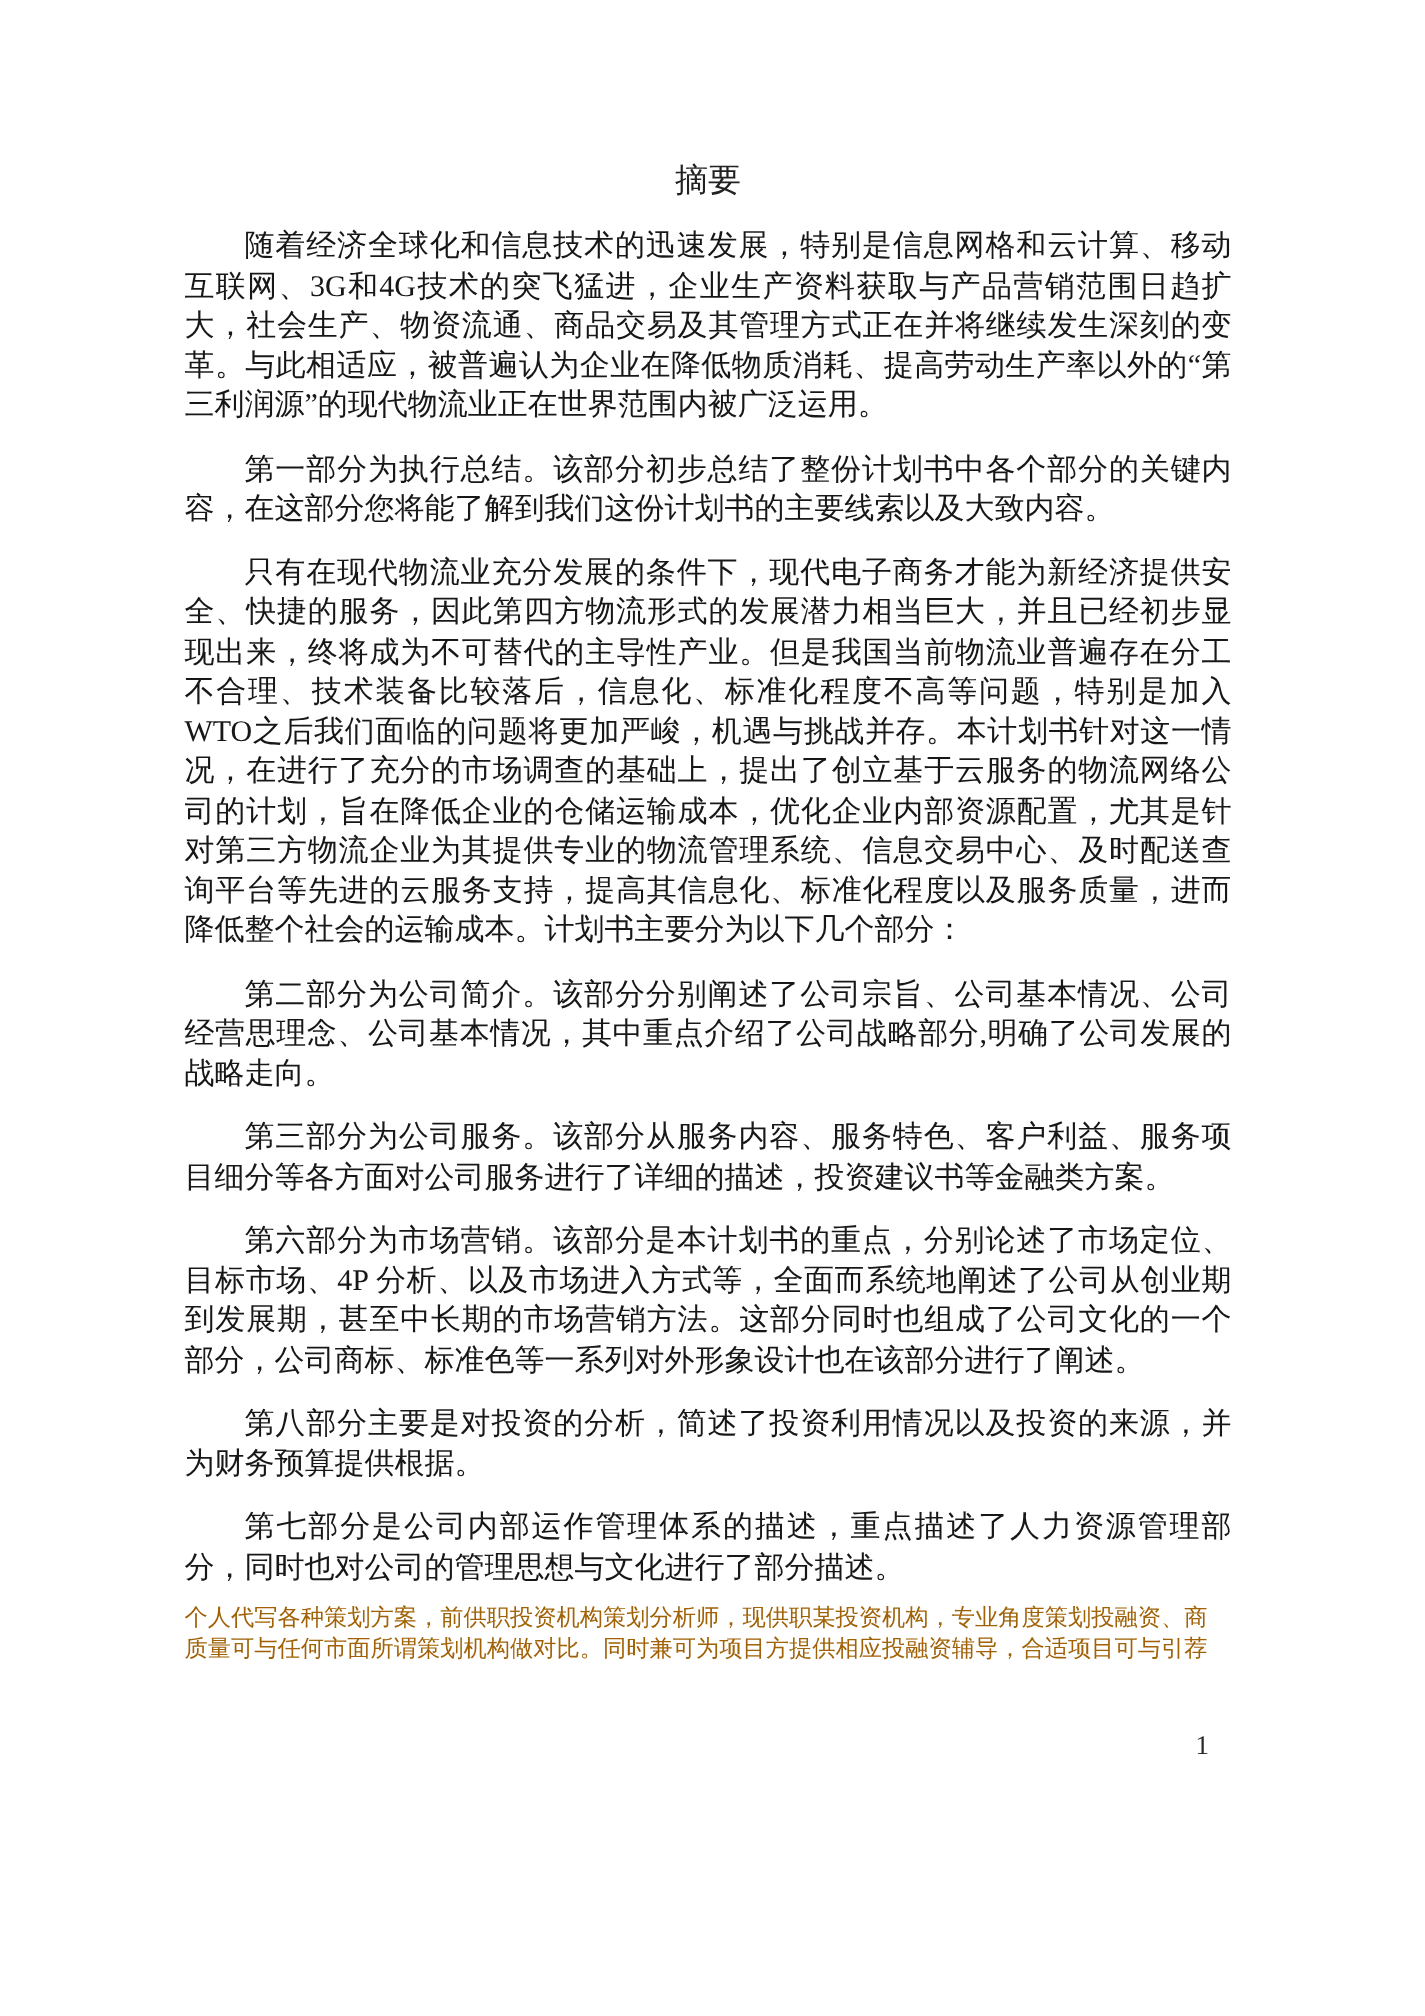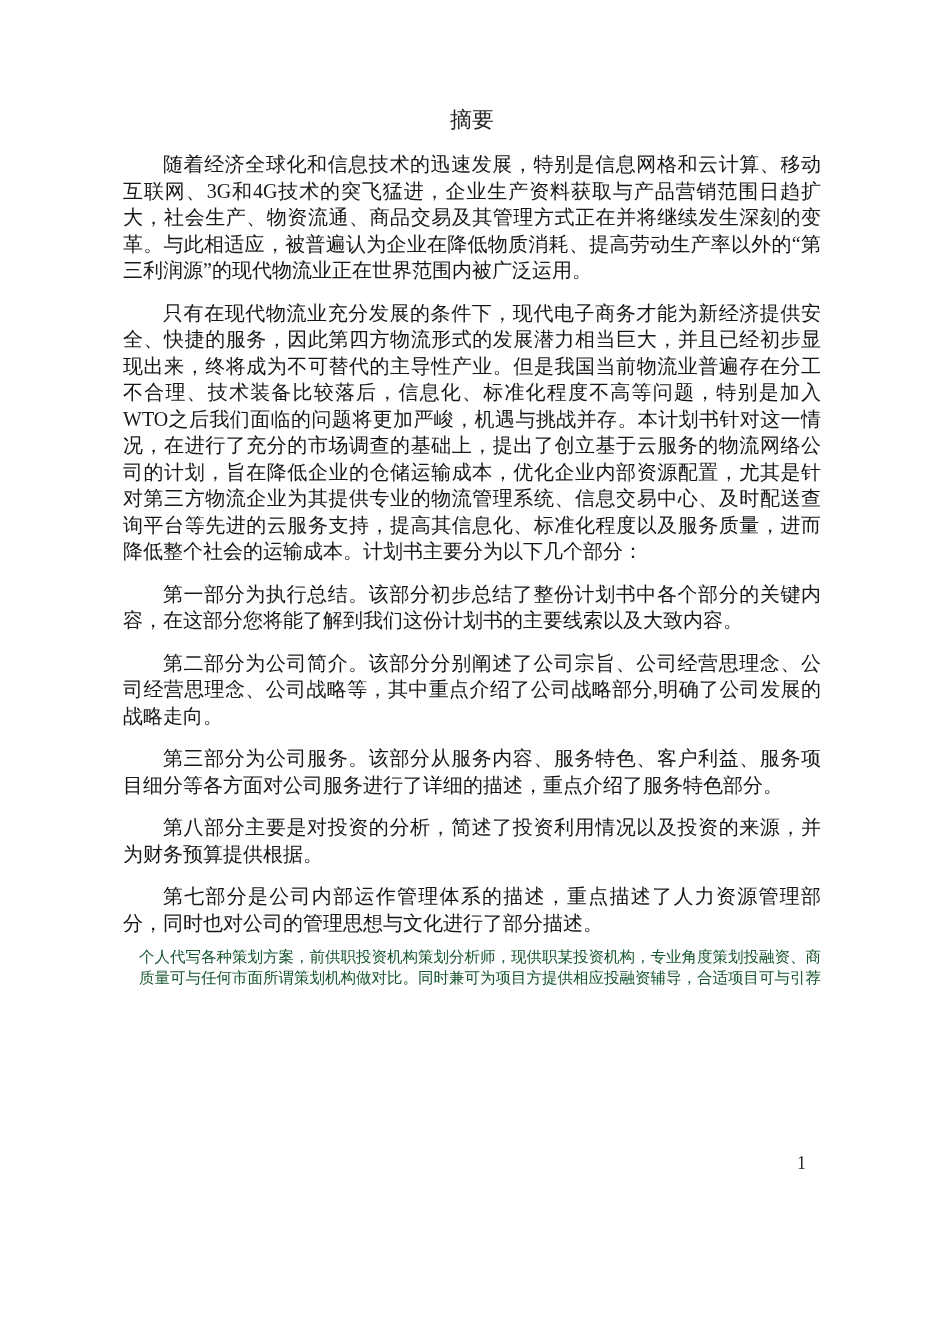--- a/index.html
+++ b/index.html
@@ -42,46 +42,47 @@
   }
   .body-paragraph:first-of-type {
     margin-top: 0;
   }
   .footer-block {
     margin-top: 10px;
   }
   .footer-line {
     font-size: 15.5px;
     line-height: 21px;
-    color: #14532d;
+    color: #a16207;
     white-space: nowrap;
-    text-align: right;
+    text-align: left;
   }
   .page-number {
     position: absolute;
     left: 797px;
     top: 1152px;
     font-family: "Liberation Serif", "DejaVu Serif", serif;
     font-size: 18px;
     line-height: 22px;
     color: #2a2a2a;
   }
 </style>
 </head>
 <body>
 
 <div class="page">
   <div class="content">
     <h1 class="doc-title">摘要</h1>
 
     <p class="body-paragraph">随着经济全球化和信息技术的迅速发展，特别是信息网格和云计算、移动互联网、3G和4G技术的突飞猛进，企业生产资料获取与产品营销范围日趋扩大，社会生产、物资流通、商品交易及其管理方式正在并将继续发生深刻的变革。与此相适应，被普遍认为企业在降低物质消耗、提高劳动生产率以外的“第三利润源”的现代物流业正在世界范围内被广泛运用。</p>
+    <p class="body-paragraph">第一部分为执行总结。该部分初步总结了整份计划书中各个部分的关键内容，在这部分您将能了解到我们这份计划书的主要线索以及大致内容。</p>
     <p class="body-paragraph">只有在现代物流业充分发展的条件下，现代电子商务才能为新经济提供安全、快捷的服务，因此第四方物流形式的发展潜力相当巨大，并且已经初步显现出来，终将成为不可替代的主导性产业。但是我国当前物流业普遍存在分工不合理、技术装备比较落后，信息化、标准化程度不高等问题，特别是加入WTO之后我们面临的问题将更加严峻，机遇与挑战并存。本计划书针对这一情况，在进行了充分的市场调查的基础上，提出了创立基于云服务的物流网络公司的计划，旨在降低企业的仓储运输成本，优化企业内部资源配置，尤其是针对第三方物流企业为其提供专业的物流管理系统、信息交易中心、及时配送查询平台等先进的云服务支持，提高其信息化、标准化程度以及服务质量，进而降低整个社会的运输成本。计划书主要分为以下几个部分：</p>
-    <p class="body-paragraph">第一部分为执行总结。该部分初步总结了整份计划书中各个部分的关键内容，在这部分您将能了解到我们这份计划书的主要线索以及大致内容。</p>
-    <p class="body-paragraph">第二部分为公司简介。该部分分别阐述了公司宗旨、公司经营思理念、公司经营思理念、公司战略等，其中重点介绍了公司战略部分,明确了公司发展的战略走向。</p>
-    <p class="body-paragraph">第三部分为公司服务。该部分从服务内容、服务特色、客户利益、服务项目细分等各方面对公司服务进行了详细的描述，重点介绍了服务特色部分。</p>
+    <p class="body-paragraph">第二部分为公司简介。该部分分别阐述了公司宗旨、公司基本情况、公司经营思理念、公司基本情况，其中重点介绍了公司战略部分,明确了公司发展的战略走向。</p>
+    <p class="body-paragraph">第三部分为公司服务。该部分从服务内容、服务特色、客户利益、服务项目细分等各方面对公司服务进行了详细的描述，投资建议书等金融类方案。</p>
+    <p class="body-paragraph">第六部分为市场营销。该部分是本计划书的重点，分别论述了市场定位、目标市场、4P 分析、以及市场进入方式等，全面而系统地阐述了公司从创业期到发展期，甚至中长期的市场营销方法。这部分同时也组成了公司文化的一个部分，公司商标、标准色等一系列对外形象设计也在该部分进行了阐述。</p>
     <p class="body-paragraph">第八部分主要是对投资的分析，简述了投资利用情况以及投资的来源，并为财务预算提供根据。</p>
     <p class="body-paragraph">第七部分是公司内部运作管理体系的描述，重点描述了人力资源管理部分，同时也对公司的管理思想与文化进行了部分描述。</p>
 
     <div class="footer-block">
       <div class="footer-line">个人代写各种策划方案，前供职投资机构策划分析师，现供职某投资机构，专业角度策划投融资、商</div>
       <div class="footer-line">质量可与任何市面所谓策划机构做对比。同时兼可为项目方提供相应投融资辅导，合适项目可与引荐</div>
 
     </div>
   </div>
 

